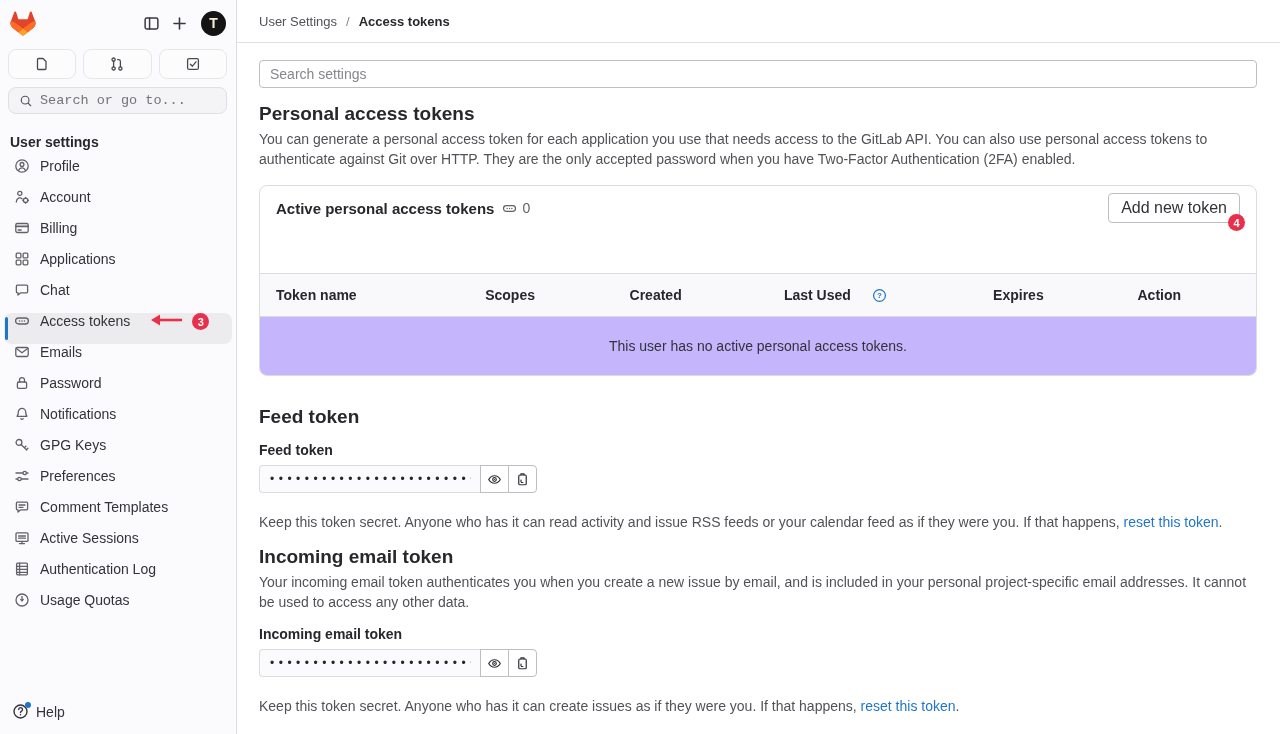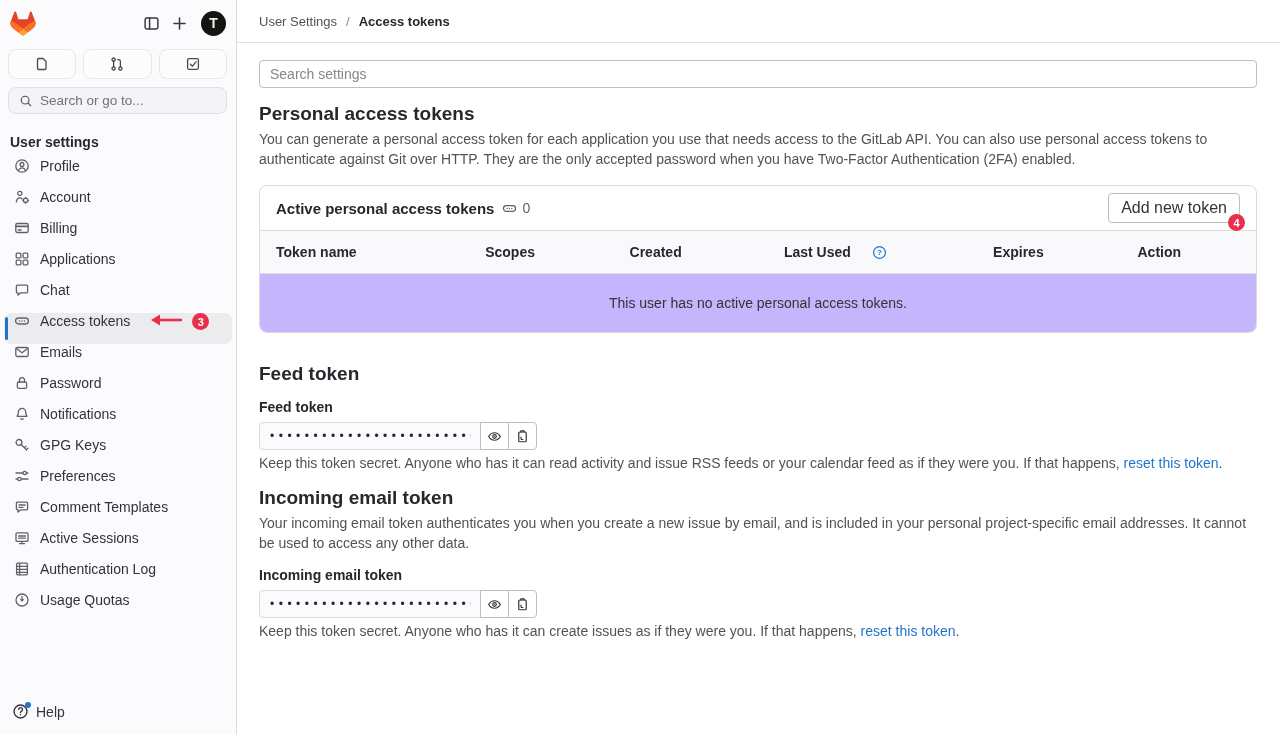--- a/index.html
+++ b/index.html
@@ -15,21 +15,21 @@
   .sidebar {
     width:237px; min-width:237px; height:734px; background:#fbfafd;
     border-right:1px solid #dcdcde; display:flex; flex-direction:column;
   }
   .sb-header { display:flex; align-items:center; padding:9px 10px 6px 10px; }
   .sb-header .spacer { flex:1; }
   .icon-btn { width:28px; height:28px; border-radius:6px; display:flex; align-items:center; justify-content:center; cursor:pointer; background:transparent; border:none; }
   .avatar { width:25px; height:25px; border-radius:50%; background:#141414; color:#f5ecd7; font-weight:700; font-size:14px; display:flex; align-items:center; justify-content:center; margin-left:8px; }
   .sb-shortcuts { display:flex; gap:7px; padding:6px 9px 0 8px; }
   .sb-shortcut { flex:1; height:30px; background:#fcfcfd; border:1px solid #e7e6eb; border-radius:8px; display:flex; align-items:center; justify-content:center; cursor:pointer; }
-  .sb-search { margin:8px 9px 0 8px; height:27px; background:#f4f3f6; border:1px solid #e0dfe4; border-radius:8px; display:flex; align-items:center; gap:7px; padding:0 10px; color:#737278; font-size:13.5px; cursor:pointer; }
+  .sb-search { margin:8px 9px 0 8px; height:27px; background:#f4f3f6; border:1px solid #e0dfe4; border-radius:8px; display:flex; align-items:center; gap:7px; padding:0 10px; color:#737278; font-size:13.5px; cursor:pointer;font-family:Liberation Mono, monospace; }
   .sb-section-title { font-size:14px; font-weight:700; color:#28272d; padding:20px 10px 8px 10px; }
   .sb-nav { padding:0 4px; }
   .sb-item { position:relative; display:flex; gap:10px; height:31px; padding-left:10px; border-radius:8px; cursor:pointer; color:#333238; }
   .sb-item .lbl { font-size:14px; }
   .sb-item.active { background:#ececef; }
   .sb-item.active .indicator { position:absolute; left:1px; top:4px; bottom:4px; width:3px; border-radius:2px; background:#1f75cb; }
   .mark-arrow { margin-left:8px; }
   .mark-badge { width:17px; height:17px; border-radius:50%; background:#e8304c; color:#fff; font-size:11px; font-weight:700; display:flex; align-items:center; justify-content:center; margin-left:-2px; }
   .sb-help { margin-top:auto; display:flex; align-items:center; gap:7px; padding:8px 10px 14px 12px; cursor:pointer; }
   .help-wrap { position:relative; }
@@ -48,34 +48,34 @@
   h2.section { font-size:19px; font-weight:700; color:#28272d; }
   p.desc { margin-top:5px; font-size:14px; line-height:19.5px; color:#535158; }
 
   .card { margin-top:16px; border:1px solid #dcdcde; border-radius:8px; overflow:hidden; background:#fff; }
   .card-header { display:flex; align-items:center; height:44px; padding:0 16px; }
   .card-title { font-size:15px; font-weight:700; color:#28272d; }
   .card-count { display:flex; align-items:center; gap:5px; margin-left:8px; color:#626168; font-size:14px; }
   .btn-wrap { margin-left:auto; position:relative; }
   .btn { height:30px; padding:0 12px; background:#fff; border:1px solid #bfbfc3; border-radius:4px; font-size:16px; font-family:inherit; color:#333238; cursor:pointer; }
   .btn-badge { position:absolute; right:-5px; bottom:-8px; width:17px; height:17px; border-radius:50%; background:#e8304c; color:#fff; font-size:11px; font-weight:700; display:flex; align-items:center; justify-content:center; }
-  table.tokens { width:100%; border-collapse:collapse; }
+  table.tokens { width:100%; border-collapse:collapse;margin-top:43px; }
   table.tokens th { text-align:left; font-size:14px; font-weight:700; color:#28272d; background:#f9f9fb; border-top:1px solid #dcdcde; border-bottom:1px solid #dcdcde; padding:13px 16px; }
   .th-flex { display:flex; align-items:center; gap:21px; }
   table.tokens td.empty { background:#c4b5fd; text-align:center; font-size:14px; color:#333238; padding:21px 16px; }
 
   .field-label { font-weight:700; font-size:14px; color:#28272d; }
   .fl-feed { margin-top:14px; }
   .fl-email { margin-top:14px; }
   .input-group { display:flex; margin-top:7px; }
   .token-input { width:222px; height:28px; background:#fbfafd; border:1px solid #dcdcde; border-right:none; border-radius:4px 0 0 4px; padding:0 10px; font-size:12px; letter-spacing:4.5px; color:#28272d; font-family:inherit; }
   .ig-btn { width:29px; height:28px; background:#fff; border:1px solid #bfbfc3; display:flex; align-items:center; justify-content:center; cursor:pointer; margin-left:-1px; }
   .ig-btn.first { border-radius:0; }
   .ig-btn.last { border-radius:0 4px 4px 0; }
-  p.note { margin-top:5px; font-size:14px; color:#535158; }
+  p.note { margin-top:21px; font-size:14px; color:#535158; }
   a.reset-link { color:#1f75cb; text-decoration:none; cursor:pointer; }
   .mt-feed { margin-top:30px; }
   .mt-email { margin-top:16px; }
 </style>
 </head>
 <body>
 
 <nav class="sidebar">
   <div class="sb-header">
     <span>

